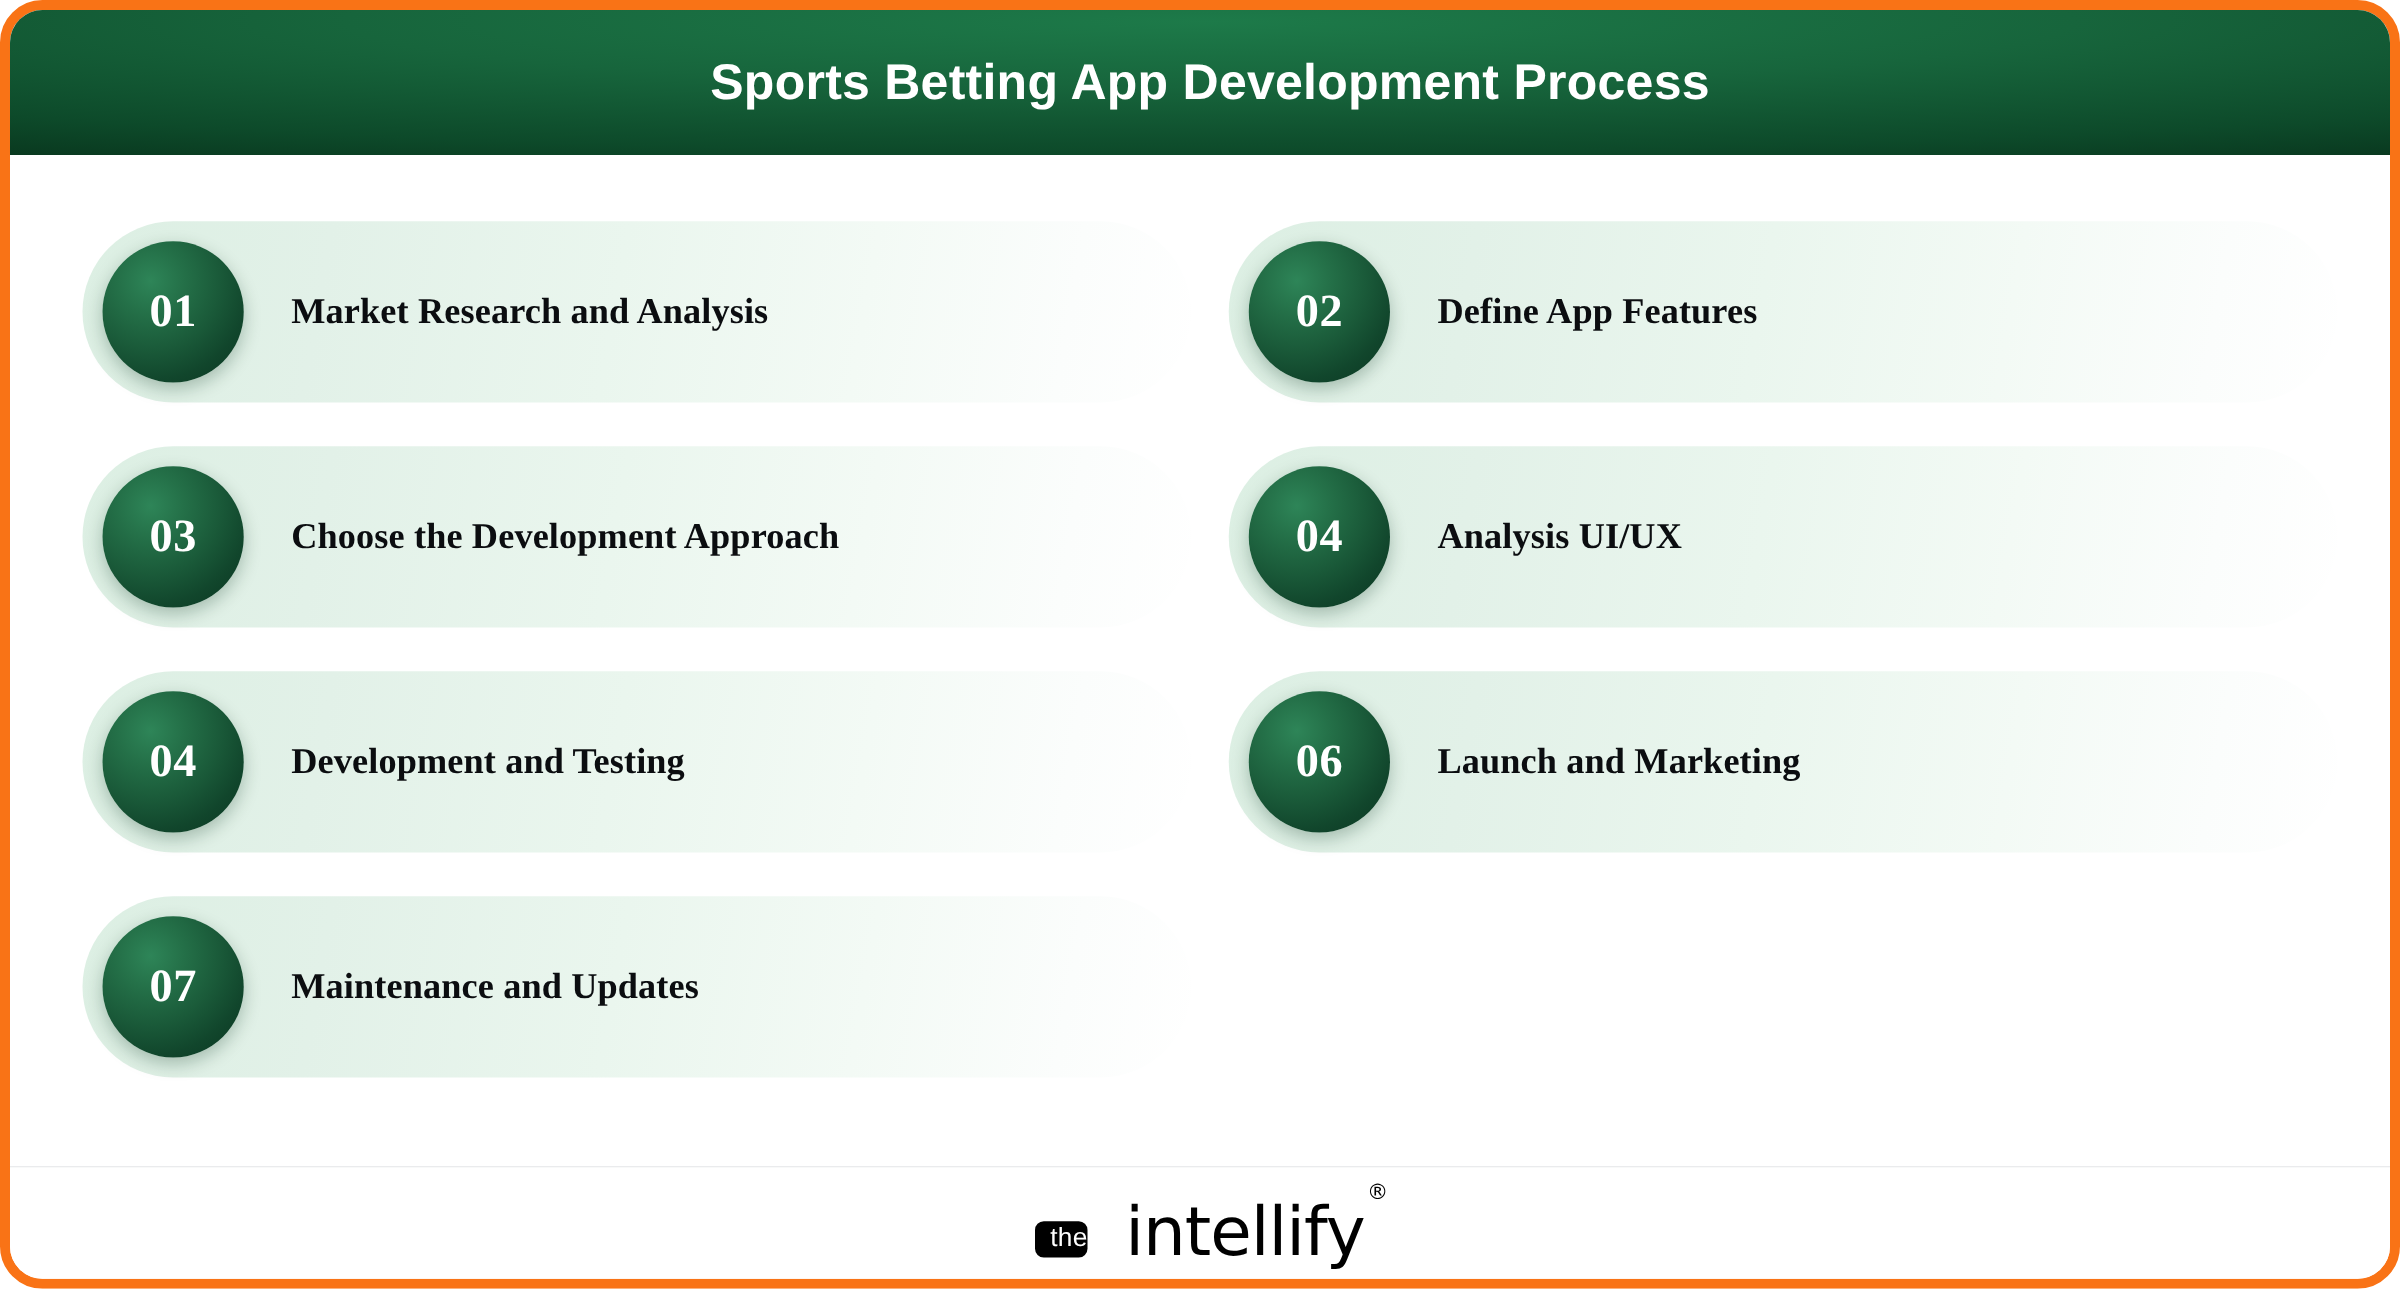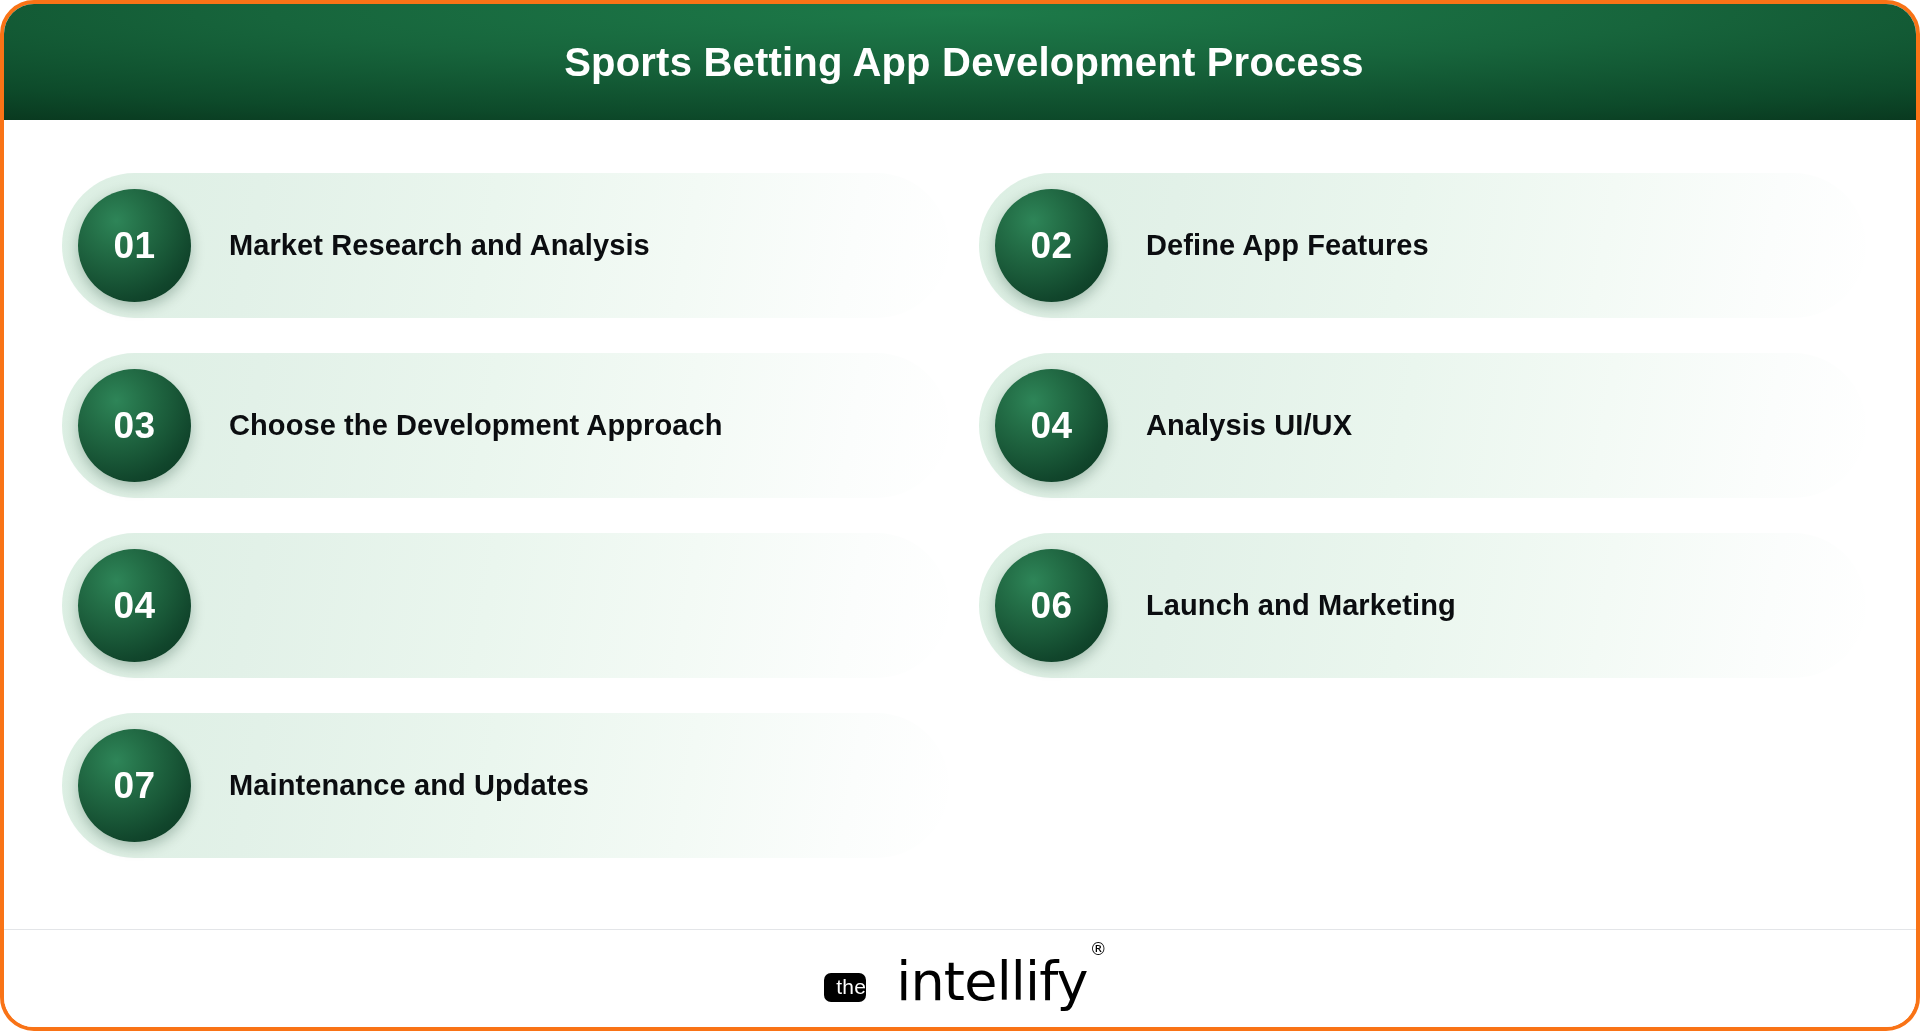--- a/index.html
+++ b/index.html
@@ -10,21 +10,21 @@
     background: #ffffff;
     font-family: "Liberation Sans", sans-serif;
     overflow: hidden;
   }
 
   #page {
     position: relative;
     width: 1920px;
     height: 1031px;
     background: #ffffff;
-    border: 4px solid #f97316;
+    border: 8px solid #f97316;
     border-radius: 34px;
     overflow: hidden;
   }
 
   
   #header {
     position: absolute;
     left: 0;
     top: 0;
     width: 1920px;
@@ -55,20 +55,21 @@
     background: #ffffff;
     padding: 53px 58px 0 58px;
   }
 
   #grid {
     display: flex;
     flex-wrap: wrap;
     width: 1804px;
     column-gap: 30px;
     row-gap: 35px;
+    font-family: Liberation Serif, serif;
   }
 
   .step-card {
     position: relative;
     width: 887px;
     height: 145px;
     border-radius: 74px;
     background: linear-gradient(100deg,
         #dcefe3 0%,
         #e2f1e8 22%,
@@ -215,20 +216,21 @@
         <div class="step-badge">
           <span class="step-number">04</span>
         </div>
         <span class="step-label">Analysis UI/UX</span>
       </div>
 
       <div class="step-card">
         <div class="step-badge">
           <span class="step-number">04</span>
         </div>
+        <span class="step-label">Development and Testing</span>
       </div>
 
       <div class="step-card">
         <div class="step-badge">
           <span class="step-number">06</span>
         </div>
         <span class="step-label">Launch and Marketing</span>
       </div>
 
       <div class="step-card">

